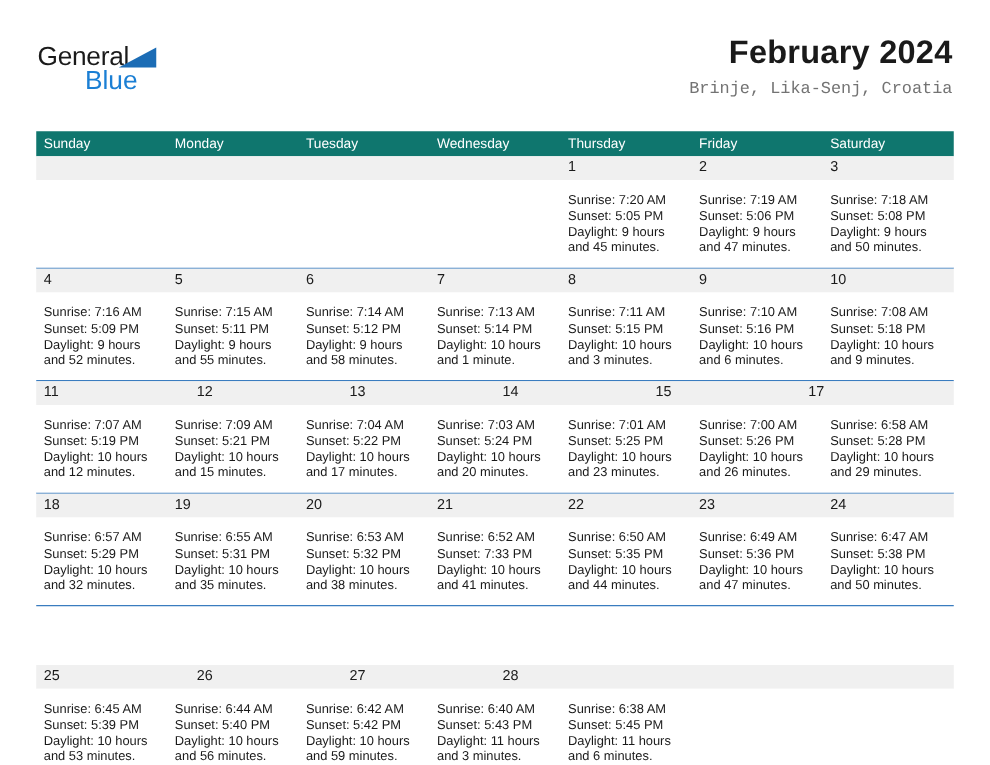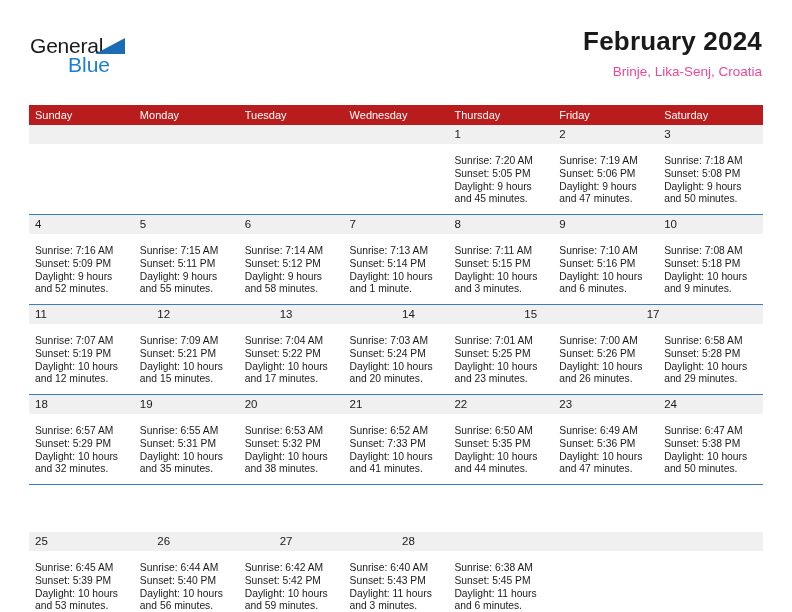--- a/index.html
+++ b/index.html
@@ -72,35 +72,36 @@
   }
   .cal-title {
     font-size: 26px;
     color: #1a1a1a;
     font-weight: bold;
     margin: 0;
     letter-spacing: 0.2px;
   }
   .cal-subtitle {
     font-size: 13.5px;
-    color: #ec4899;
+    color: #737373;
     margin: 7px 0 0 0;
+    font-family: Liberation Mono, monospace;
   }
 
   
   .calendar {
     position: absolute;
     left: 29px;
     top: 105px;
     width: 734px;
   }
 
   .weekday-row {
     display: flex;
-    background: #b91c1c;
+    background: #0f766e;
     height: 20px;
   }
   .weekday-cell {
     flex: 1 1 0;
     color: #ffffff;
     font-size: 11px;
     line-height: 20px;
     padding-left: 6px;
     box-sizing: border-box;
     white-space: nowrap;

